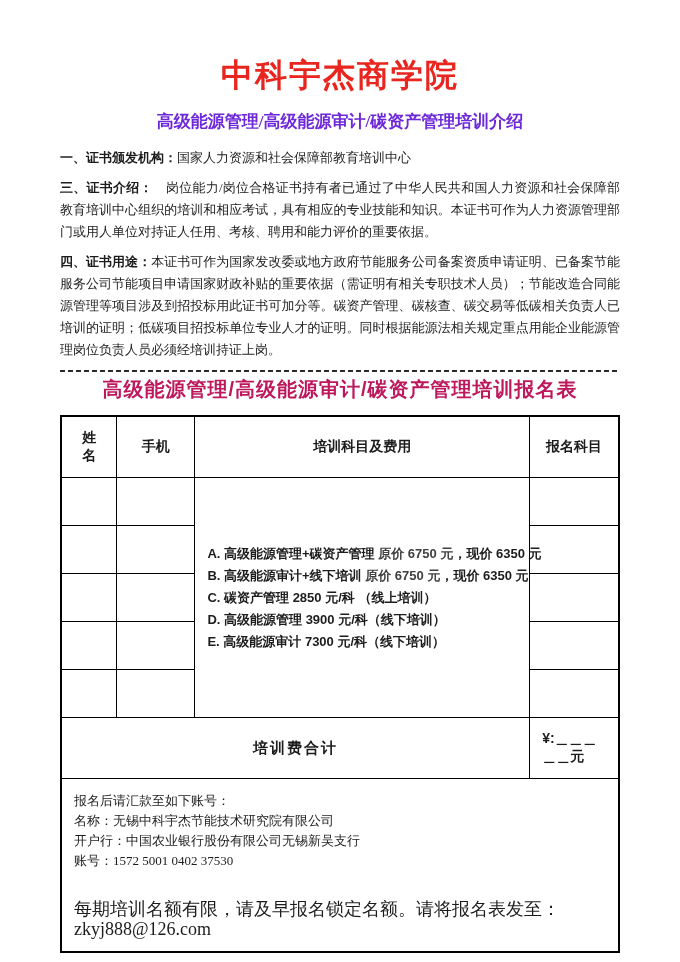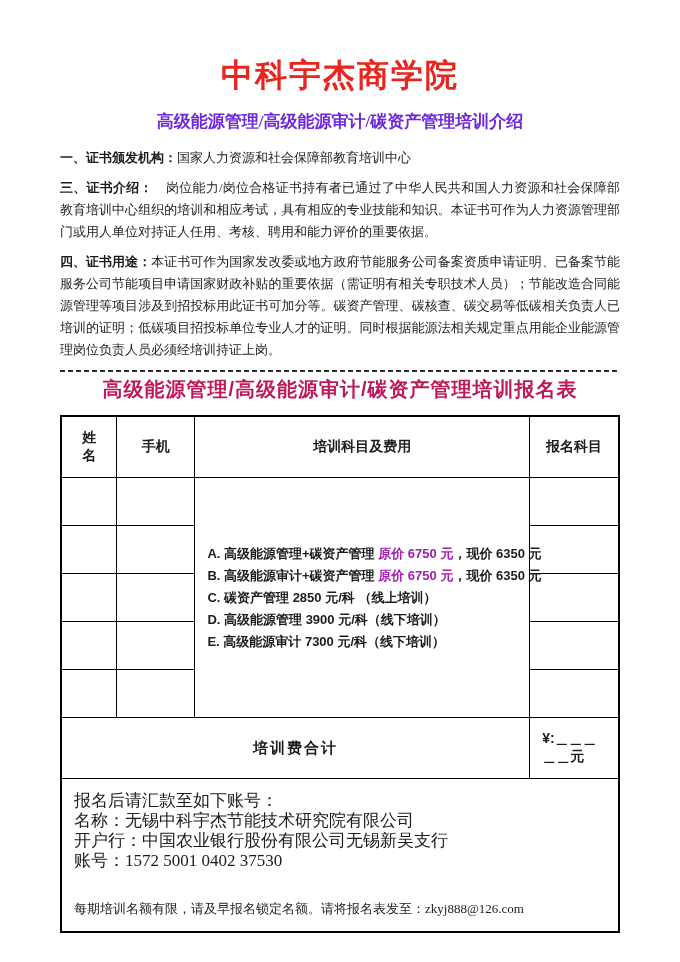--- a/index.html
+++ b/index.html
@@ -77,45 +77,45 @@
     vertical-align:middle;
     padding:2px 6px 2px 9px;
   }
   .opt{
     font-family:"Liberation Sans","DejaVu Sans",sans-serif;
     font-weight:bold;
     font-size:13px;
     line-height:22px;
     white-space:nowrap;
   }
-  .opt .red{color:#a21caf;}
+  .opt .red{color:#404040;}
   tr.total td{height:30px;}
   td.total-label{
     text-align:center;
     font-weight:bold;
     font-size:15px;
     font-family:Liberation Sans, sans-serif;
     letter-spacing:2px;
   }
   td.total-amount{
     font-family:"Liberation Sans","DejaVu Sans",sans-serif;
     font-weight:bold;
     font-size:14px;
     padding-left:8px;
   }
   td.payment{
     vertical-align:top;
     padding:6px 8px 8px 8px;
   }
   td.payment p{
     margin:0;
-    font-size:17px;
+    font-size:13px;
     line-height:20px;
   }
-  td.payment p.note{margin-top:28px;font-size:13px;}
+  td.payment p.note{margin-top:28px;font-size:18px;}
 </style>
 </head>
 <body>
 
 <div class="page">
 
   <h1 class="doc-title">中科宇杰商学院</h1>
   <h2 class="doc-subtitle">高级能源管理/高级能源审计/碳资产管理培训介绍</h2>
 
   <div class="intro">
@@ -140,21 +140,21 @@
       <th>姓　名</th>
       <th>手机</th>
       <th>培训科目及费用</th>
       <th>报名科目</th>
     </tr>
     <tr>
       <td class="blank"></td>
       <td class="blank"></td>
       <td class="fee" rowspan="5">
         <div class="opt"><span>A. 高级能源管理+碳资产管理 </span><span class="red">原价 6750 元</span><span>，现价 6350 元</span></div>
-        <div class="opt"><span>B. 高级能源审计+碳资产管理 </span><span class="red">原价 6750 元</span><span>，现价 6350 元</span></div>
+        <div class="opt"><span>B. 高级能源审计+线下培训 </span><span class="red">原价 6750 元</span><span>，现价 6350 元</span></div>
         <div class="opt"><span>C. 碳资产管理 2850 元/科 （线上培训）</span></div>
         <div class="opt"><span>D. 高级能源管理 3900 元/科（线下培训）</span></div>
         <div class="opt"><span>E. 高级能源审计 7300 元/科（线下培训）</span></div>
       </td>
       <td class="blank"></td>
     </tr>
     <tr>
       <td class="blank"></td>
       <td class="blank"></td>
       <td class="blank"></td>

